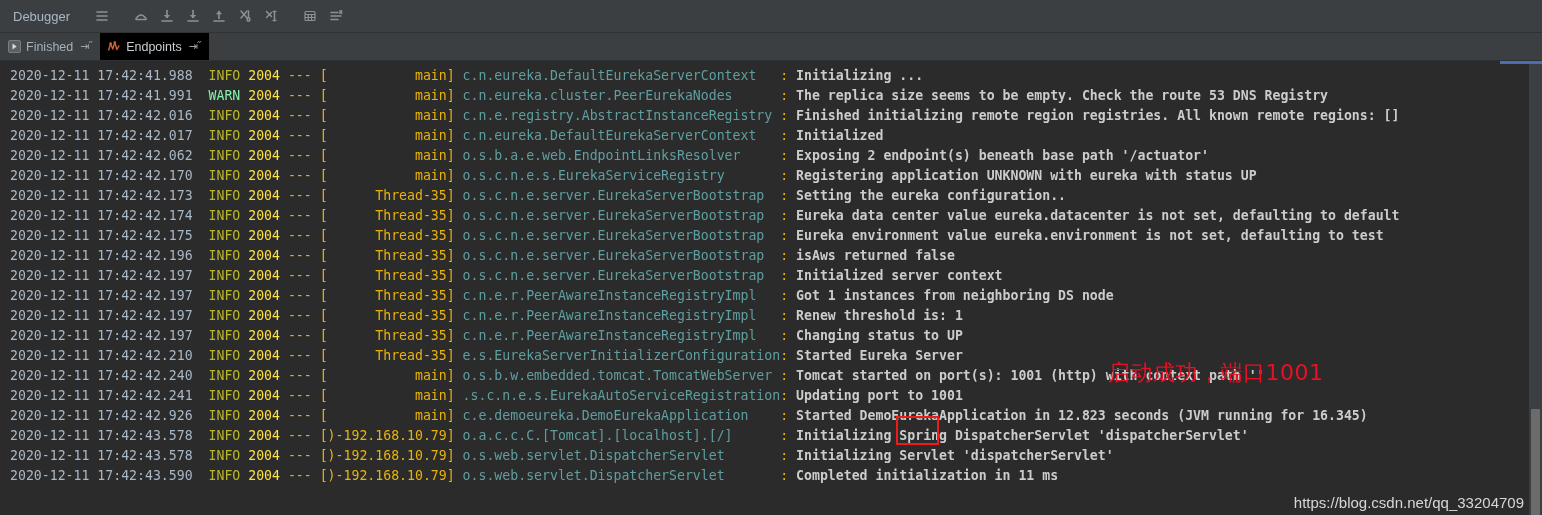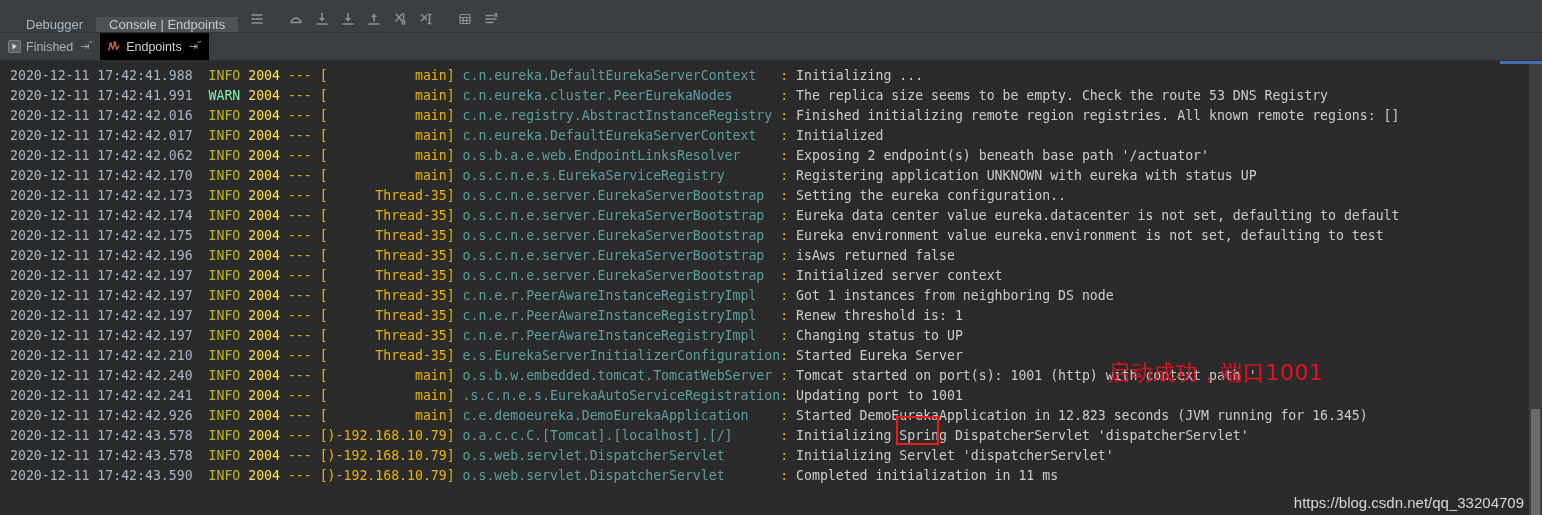--- a/index.html
+++ b/index.html
@@ -16,23 +16,22 @@
     font-family: "Liberation Sans", sans-serif;
     -webkit-font-smoothing: antialiased;
   }
 
   
   .topbar {
     position: relative;
     height: 32px;
     background: #3c3f41;
     display: flex;
-    align-items: flex-end;
+    align-items: center;
     border-bottom: 1px solid #323232;
-    padding-left: 13px;
   }
   .maintab {
     display: flex;
     align-items: center;
     padding: 0 13px;
     font-size: 13px;
     color: #bbbbbb;
     cursor: default;
     white-space: nowrap;
   }
@@ -120,21 +119,21 @@
   .logline {
     height: 20px;
     white-space: pre;
   }
   .c-ts    { color: #a9b7c6; }
   .c-info  { color: #bbb529; }
   .c-warn  { color: #86efac; text-align: right; }
   .c-pid   { color: #fde047; }
   .c-dash  { color: #eab308; margin-top: 16px; }
   .c-logger{ color: #5f9ea0; }
-  .c-msg   { color: #cccccc; }
+  .c-msg   { color: #cccccc; font-weight: bold; }
 
   
   .annot-text {
     position: absolute;
     color: #e81123;
     font-family: "DejaVu Sans", sans-serif;
     font-size: 22px;
     font-weight: 400;
     white-space: nowrap;
     letter-spacing: 0.5px;
@@ -179,23 +178,20 @@
   }
 </style>
 </head>
 <body>
 
 <div id="app">
 
   <div class="topbar">
     <div class="maintab inactive">
       <span>Debugger</span>
-    </div>
-    <div class="maintab active">
-      <span>Console | Endpoints</span>
     </div>
 
     <div class="tb-icons">
       <div class="tb-btn">
         <svg width="16" height="16" viewBox="0 0 16 16">
             <g stroke="#8d9194" stroke-width="1.6" stroke-linecap="round">
         <path d="M3 4h10M3 8h10M3 12h10"></path>
             </g>
           </svg>
       </div>

